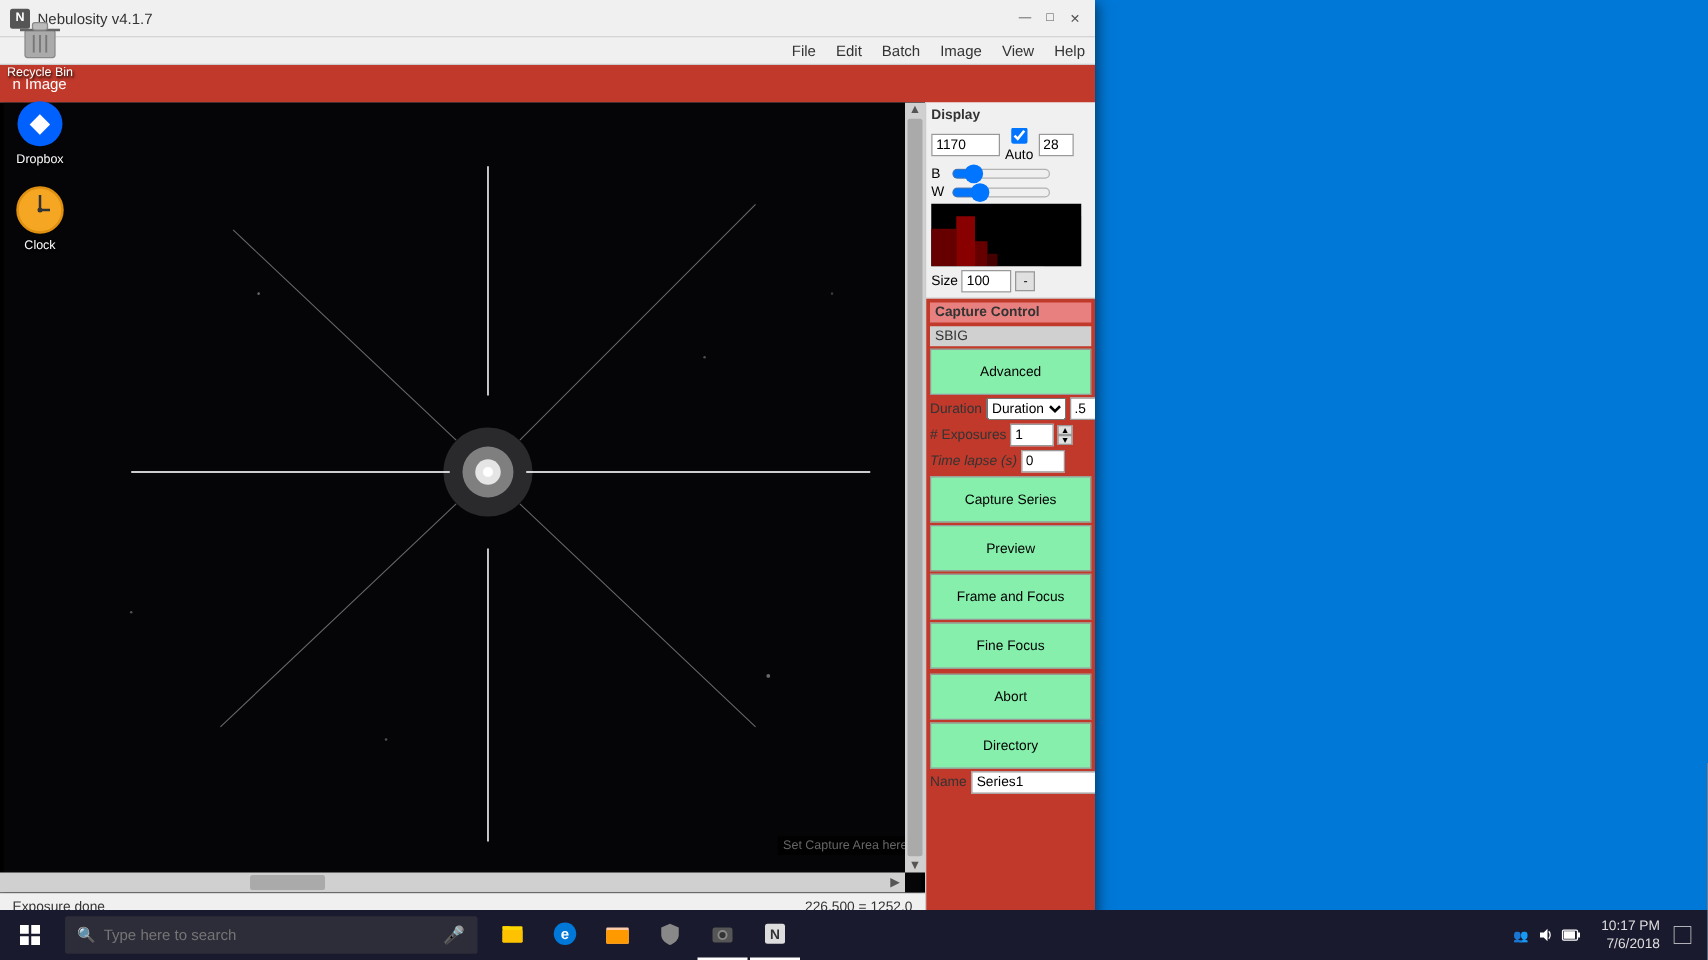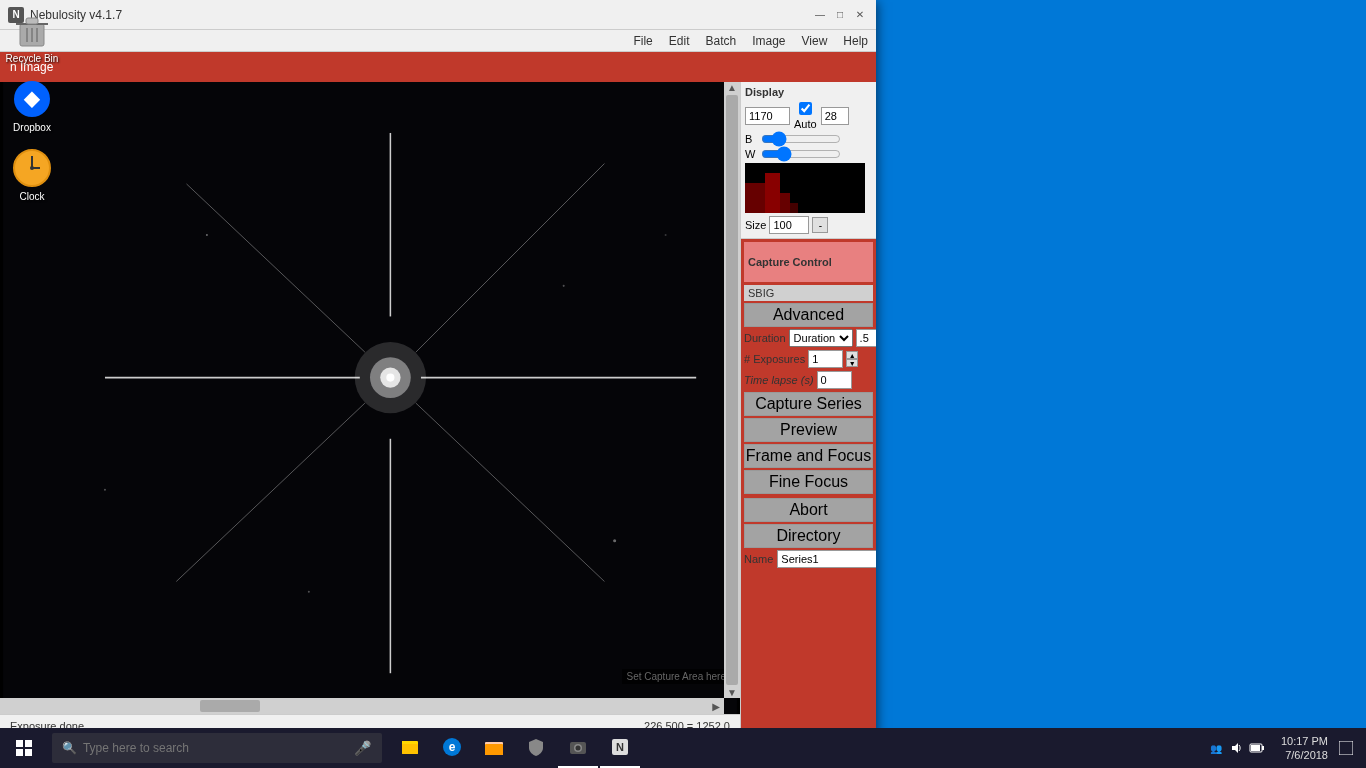--- a/index.html
+++ b/index.html
@@ -42,28 +42,28 @@
     .neb-image-panel { flex: 1; background: #000; position: relative; overflow: hidden; }
 
     
     .star-container { width: 100%; height: 100%; position: relative; background: #000; display: flex; align-items: center; justify-content: center; }
 
     
     .neb-right-panel { width: 136px; background: #f0f0f0; border-left: 1px solid #ccc; display: flex; flex-direction: column; }
     .neb-display-section { padding: 4px; border-bottom: 1px solid #ccc; }
     .neb-section-title { font-size: 11px; font-weight: bold; color: #333; margin-bottom: 4px; }
     .neb-display-row { display: flex; align-items: center; gap: 4px; margin-bottom: 3px; }
-    .neb-input-small { width: 45px; height: 18px; border: 1px solid #999; font-size: 11px; padding: 1px 3px; }
+    .neb-input-small { width: 55px; height: 18px; border: 1px solid #999; font-size: 11px; padding: 1px 3px; }
     .neb-checkbox-row { display: flex; align-items: center; gap: 3px; font-size: 11px; flex-direction: column; }
     .neb-histogram { width: 120px; height: 50px; background: #000; margin: 3px 0; position: relative; overflow: hidden; }
     .neb-histogram-bar { position: absolute; bottom: 0; background: #c00; }
     .neb-zoom-row { display: flex; align-items: center; gap: 3px; font-size: 11px; margin-top: 3px; }
     .neb-zoom-input { width: 40px; height: 18px; border: 1px solid #999; font-size: 11px; padding: 1px 3px; }
     .neb-zoom-btn { width: 16px; height: 16px; border: 1px solid #999; background: #e0e0e0; cursor: pointer; display: flex; align-items: center; justify-content: center; font-size: 10px; }
-    .neb-btn { width: 100%; height: 24px; background: #a3a3a3; border: 1px solid #999; cursor: pointer; font-size: 16px; margin-bottom: 2px; display: flex; align-items: center; justify-content: center; }
+    .neb-btn { width: 100%; height: 37px; background: #86efac; border: 1px solid #999; cursor: pointer; font-size: 11px; margin-bottom: 2px; display: flex; align-items: center; justify-content: center; }
     .neb-name-row { display: flex; align-items: center; gap: 4px; font-size: 11px; margin-top: 2px; }
     .neb-name-input { flex: 1; height: 18px; border: 1px solid #999; font-size: 11px; padding: 1px 3px; }
 
     
     .neb-statusbar { height: 22px; background: #f0f0f0; border-top: 1px solid #ccc; display: flex; align-items: center; padding: 0 10px; font-size: 11px; color: #333; }
     .neb-status-left { flex: 1; }
     .neb-status-right { margin-left: auto; }
 
     
     .bahtinov-window { top: 60px; left: 0; width: 510px; height: 668px; background: #cc0000; border: 2px solid #800000; }
@@ -388,21 +388,21 @@
             <div style="position:absolute;right:0;bottom:0;width:30px;height:40px;background:#000;"></div>
           </div>
           <div class="neb-zoom-row">
             <span>Size</span>
             <input type="text" class="neb-zoom-input" value="100" style="">
             <button class="neb-zoom-btn">-</button>
           </div>
         </div>
 
         <div style="background:#c0392b;padding:3px;flex:1;overflow:hidden;">
-          <div style="background:#e88080;padding:14px 4px;font-size:11px;font-weight:bold;color:#333;margin-bottom:3px;">Capture Control</div>
+          <div style="background:#e88080;padding:2px 4px;font-size:11px;font-weight:bold;color:#333;margin-bottom:3px;">Capture Control</div>
           <div style="background:#d0d0d0;padding:2px 4px;font-size:11px;color:#333;margin-bottom:2px;">SBIG</div>
           <button class="neb-btn">Advanced</button>
           <div style="display:flex;align-items:center;gap:3px;margin-bottom:3px;">
             <span style="font-size:11px;color:#333;">Duration</span>
             <select style="height:18px;font-size:11px;">
               <option>Duration</option>
             </select>
             <input type="text" style="width: 30px; height: 18px; border: 1px solid rgb(153, 153, 153); font-size: 11px; padding: 1px 3px;" value=".5">
           </div>
           <div style="display:flex;align-items:center;gap:3px;margin-bottom:3px;">

